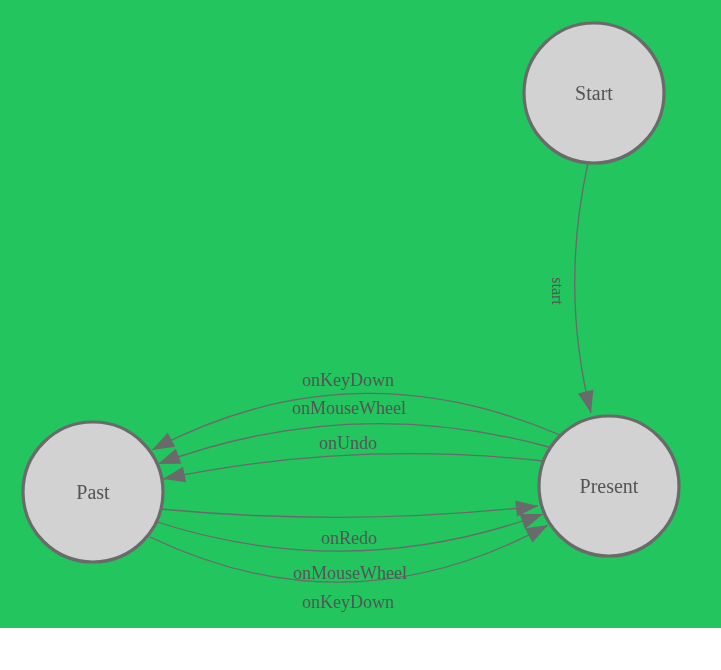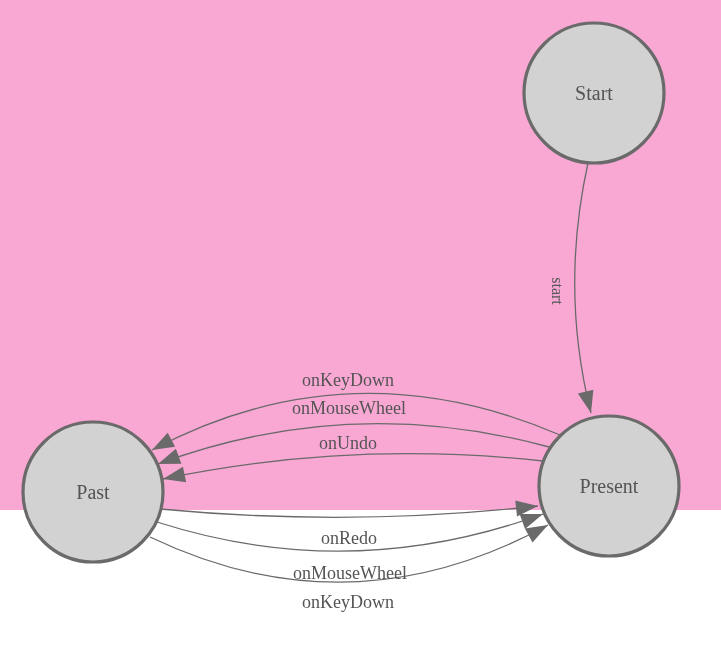--- a/index.html
+++ b/index.html
@@ -7,22 +7,22 @@
     padding: 0;
     background: #ffffff;
     width: 721px;
     height: 670px;
     overflow: hidden;
     font-family: "Liberation Serif", "DejaVu Serif", serif;
   }
   #canvas {
     position: relative;
     width: 721px;
-    height: 510px;
-    background: #f9a8d4;
+    height: 628px;
+    background: #22c55e;
   }
   svg { display: block; }
   .node-circle { stroke-width: 3.2px; }
   .edge-path { fill: none; stroke-width: 1.3px; }
   .node-label {
     font-family: "Liberation Serif", "DejaVu Serif", serif;
     font-size: 20px;
   }
   .edge-label {
     font-family: "Liberation Serif", "DejaVu Serif", serif;

